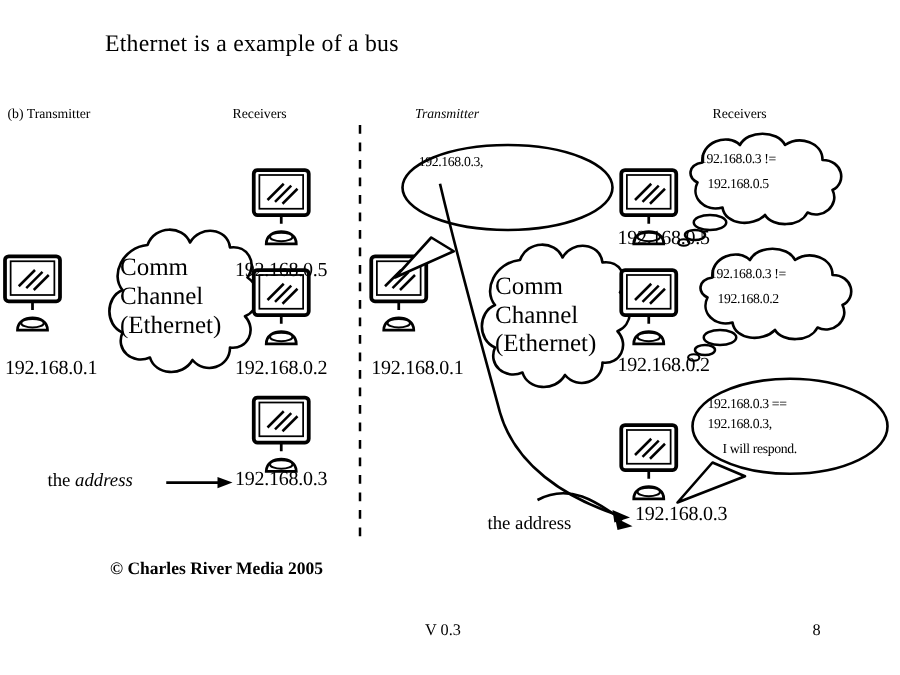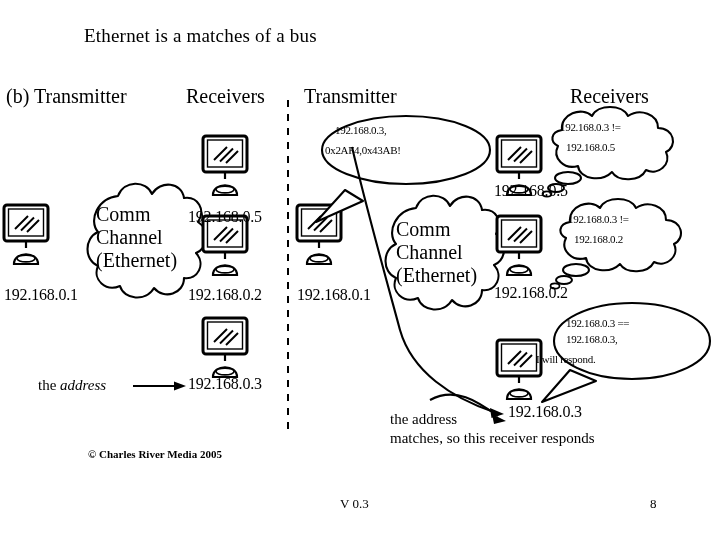--- a/index.html
+++ b/index.html
@@ -24,41 +24,41 @@
   .title {
     position: absolute;
     left: 84px;
     top: 25px;
     font-size: 19px;
     letter-spacing: 0.2px;
     white-space: nowrap;
   }
   .hdr {
     position: absolute;
-    font-size: 20px;
+    font-size: 11px;
     white-space: nowrap;
   }
   .ip {
     position: absolute;
     font-size: 16px;
     white-space: nowrap;
     letter-spacing: -0.2px;
   }
   .cap {
     position: absolute;
     font-size: 15px;
     white-space: nowrap;
     text-align: right;
   }
   .cap i { font-style: italic; }
   .copyright {
     position: absolute;
     left: 88px;
     top: 448px;
-    font-size: 11px;
+    font-size: 14px;
     font-weight: bold;
     white-space: nowrap;
   }
   .footer-v {
     position: absolute;
     left: 340px;
     top: 496px;
     font-size: 13px;
     white-space: nowrap;
     text-align: center;
@@ -89,21 +89,21 @@
     font-size: 20px;
     line-height: 22px;
     white-space: nowrap;
   }
 </style>
 </head>
 <body>
 
 <div class="slide">
 
-  <div class="title">Ethernet is a matches of a bus</div>
+  <div class="title">Ethernet is a example of a bus</div>
 
   <svg class="layer" viewBox="0 0 720 540">
     <defs>
 
       <g id="pc">
         <rect x="0" y="0" width="44" height="36" rx="3" ry="3" fill="#ffffff" stroke="#000" stroke-width="3"></rect>
         <rect x="4.5" y="4" width="35" height="27" fill="#ffffff" stroke="#000" stroke-width="1.4"></rect>
         <line x1="11" y1="24" x2="24" y2="11" stroke="#000" stroke-width="2"></line>
         <line x1="17" y1="25.5" x2="30" y2="12.5" stroke="#000" stroke-width="2"></line>
         <line x1="23" y1="27" x2="35" y2="15" stroke="#000" stroke-width="2"></line>
@@ -193,45 +193,43 @@
   <div class="cloudtext" style="left:96px; top:226px;">Channel</div>
   <div class="cloudtext" style="left:96px; top:249px;">(Ethernet)</div>
 
   <div class="ip" style="left:4px;   top:286px;">192.168.0.1</div>
   <div class="ip" style="left:188px; top:208px;">192.168.0.5</div>
   <div class="ip" style="left:188px; top:286px;">192.168.0.2</div>
   <div class="ip" style="left:188px; top:375px;">192.168.0.3</div>
 
   <div class="cap" style="left:38px; top:377px;"><span>the </span><i>address</i></div>
 
-  <div class="hdr" style="left:304px; top:85px;">Transmitter</div>
+  <div class="hdr" style="left:332px; top:85px;font-style:italic;">Transmitter</div>
   <div class="hdr" style="left:570px; top:85px;">Receivers</div>
 
   <div class="bubtext" style="left:335px; top:122px;">192.168.0.3,</div>
-  <div class="bubtext" style="left:325px; top:142px;">0x2AF4,0x43AB!</div>
 
   <div class="cloudtext" style="left:396px; top:218px;">Comm</div>
   <div class="cloudtext" style="left:396px; top:241px;">Channel</div>
   <div class="cloudtext" style="left:396px; top:264px;">(Ethernet)</div>
 
   <div class="ip" style="left:297px; top:286px;">192.168.0.1</div>
 
   <div class="bubtext" style="left:560px; top:119px;">192.168.0.3 !=</div>
   <div class="bubtext" style="left:566px; top:139px;">192.168.0.5</div>
   <div class="ip" style="left:494px; top:182px;">192.168.0.5</div>
 
   <div class="bubtext" style="left:568px; top:211px;">192.168.0.3 !=</div>
   <div class="bubtext" style="left:574px; top:231px;">192.168.0.2</div>
   <div class="ip" style="left:494px; top:284px;">192.168.0.2</div>
 
   <div class="bubtext" style="left:566px; top:315px;">192.168.0.3 ==</div>
   <div class="bubtext" style="left:566px; top:331px;">192.168.0.3,</div>
-  <div class="bubtext" style="left:536px; top:351px;">I will respond.</div>
+  <div class="bubtext" style="left:578px; top:351px;">I will respond.</div>
   <div class="ip" style="left:508px; top:403px;">192.168.0.3</div>
 
   <div class="cap" style="left:390px; top:411px;">the address</div>
-  <div class="cap" style="left:390px; top:430px;">matches, so this receiver responds</div>
 
   <div class="copyright">© Charles River Media 2005</div>
   <div class="footer-v">V 0.3</div>
   <div class="footer-p">8</div>
 
 </div>
 
 </body></html>

